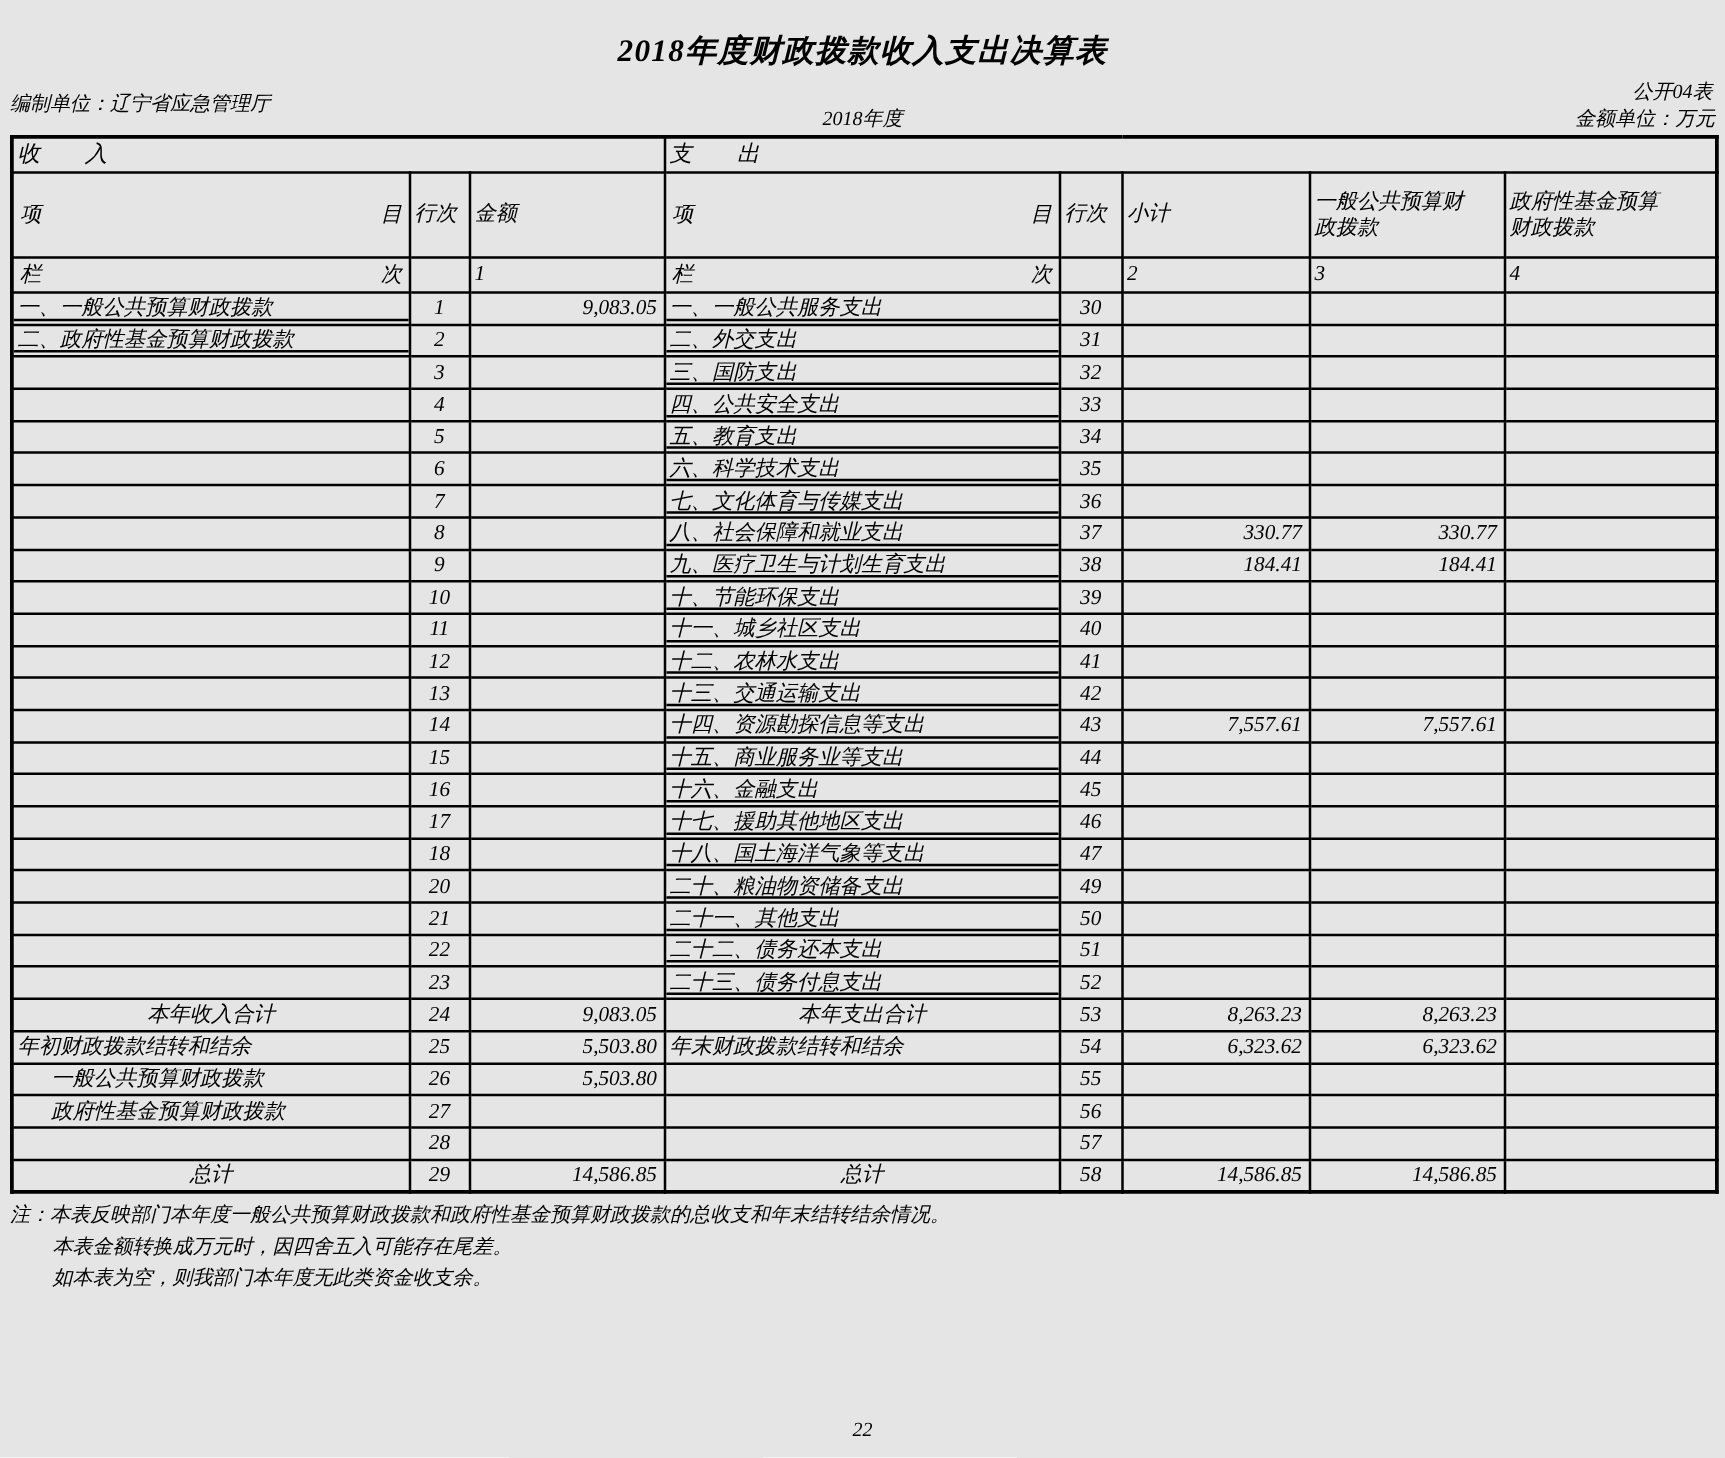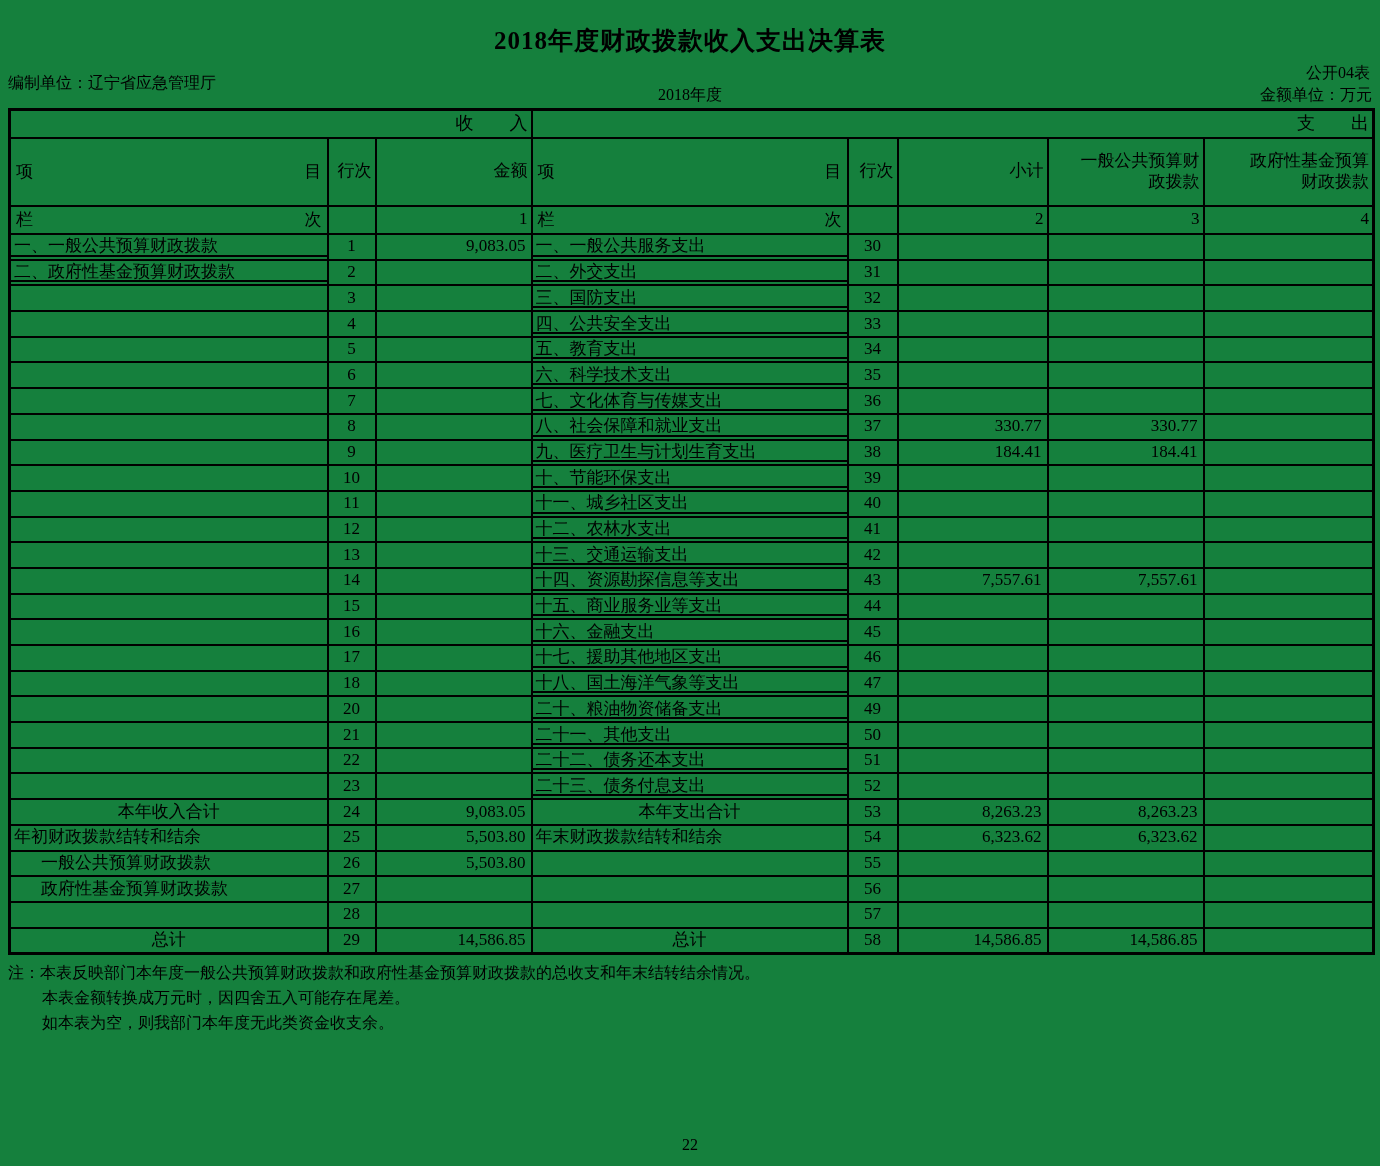--- a/index.html
+++ b/index.html
@@ -1,30 +1,30 @@
 <!DOCTYPE html>
 <html><head>
 <meta charset="utf-8">
 <style>
   html,body{margin:0;padding:0;background:#ffffff;}
   .page{
-    width:1380px;height:1166px;position:relative;background:#15803d;color:#000;
-    font-family:"Liberation Serif","DejaVu Serif",serif;overflow:hidden;
+    width:1380px;height:1166px;position:relative;background:#e5e5e5;color:#000;
+    font-family:"Liberation Serif","DejaVu Serif",serif;overflow:hidden;font-style:italic;
   }
   .title{text-align:center;font-size:25px;font-weight:bold;padding-top:24px;letter-spacing:1px;}
   .doc-no{text-align:right;font-size:16px;margin:6px 10px 0 0;}
   .meta{position:relative;height:24px;margin:0 8px;font-size:16px;}
   .meta .m-left{position:absolute;left:0;bottom:14px;}
   .meta .m-center{position:absolute;left:50%;transform:translateX(-50%);bottom:2px;text-align:right;}
   .meta .m-right{position:absolute;right:0;bottom:2px;margin-left:19px;}
 
   table{border-collapse:collapse;table-layout:fixed;width:1364px;margin:0 8px;border:3px solid #000;}
   td{border:2px solid #000;font-size:17px;padding:0 3px 2px 3px;vertical-align:bottom;
      overflow:hidden;white-space:nowrap;line-height:1.25;}
-  thead td{vertical-align:middle;text-align:right;white-space:pre-line;}
+  thead td{vertical-align:middle;text-align:left;white-space:pre-line;}
   tr.sec td{height:24px;font-size:18px;}
   tr.h2{height:68px;}
   tr.h3 td{height:24px;}
   thead td.j{text-align:justify;text-align-last:justify;padding:0 5px;}
   tbody tr{height:25.7px;}
   tbody td.n{text-align:center;}
   tbody td.a{text-align:right;padding-right:5px;}
   tbody td.c{text-align:center;}
   tbody td.ind{padding-left:30px;}
   tbody td.u{position:relative;}

